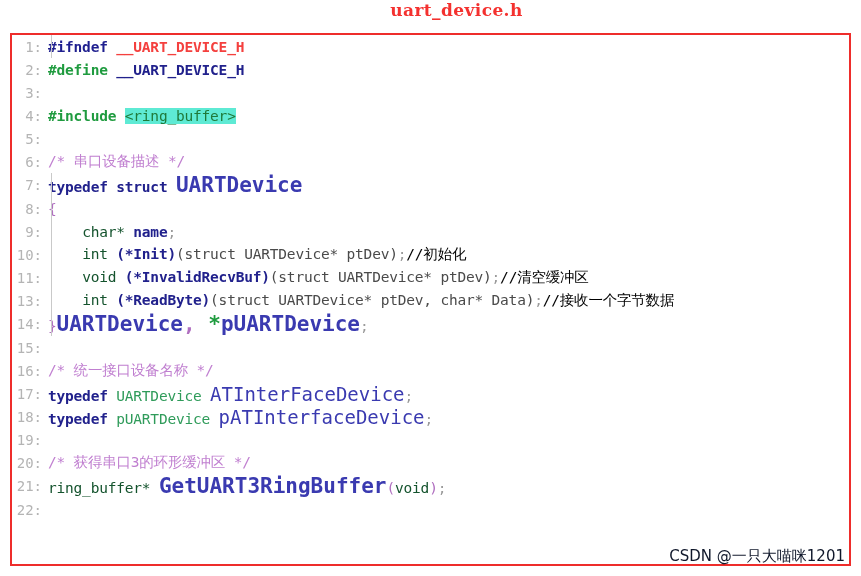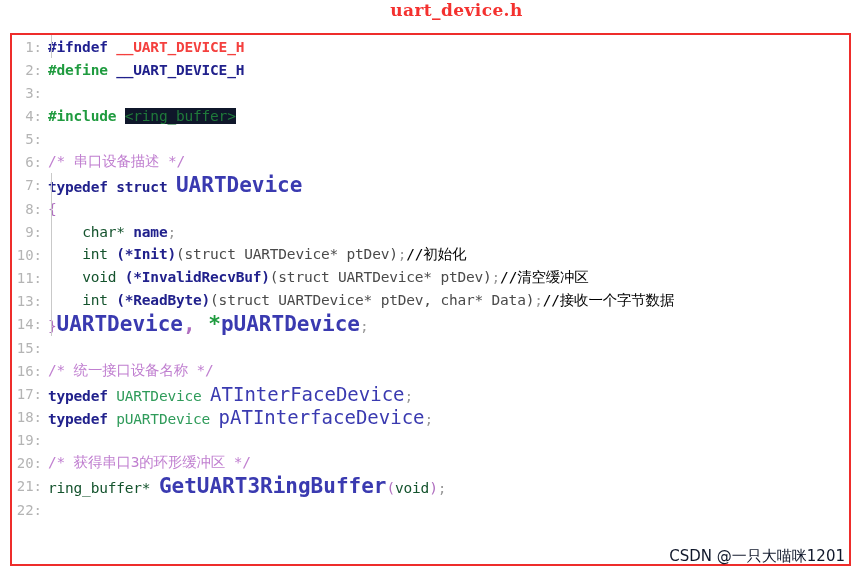--- a/index.html
+++ b/index.html
@@ -80,21 +80,21 @@
     left: 0;
     top: 0;
     bottom: 0;
   }
 
   
   .t-pre      { color: #1f1f8f; font-weight: bold; margin-top: 16px; }          
   .t-preg     { color: #1f9b3f; font-weight: bold; }          
   .t-macro-r  { color: #f4403e; font-weight: bold; }          
   .t-macro-b  { color: #21218c; font-weight: bold; }
-  .t-inc-hl   { color: #1f7a3a; background: #0f172a; }        
+  .t-inc-hl   { color: #1f7a3a; background: #5eead4; }        
   .t-comment  { color: #c07fd0; }                              */
   .t-linec    { color: #c07fd0; }                             
   .t-kw       { color: #21218c; font-weight: bold; }          
   .t-type     { color: #14532d; }                             
   .t-typename { color: #3a3ab0; }                             
   .t-typename-g { color: #2f9b5a; }                           
   .t-ident    { color: #21218c; font-weight: bold; }          
   .t-var      { color: #4a4a4a; }                             
   .t-punc     { color: #b06fc0; }                             
   .t-semi     { color: #9a9a9a; }

